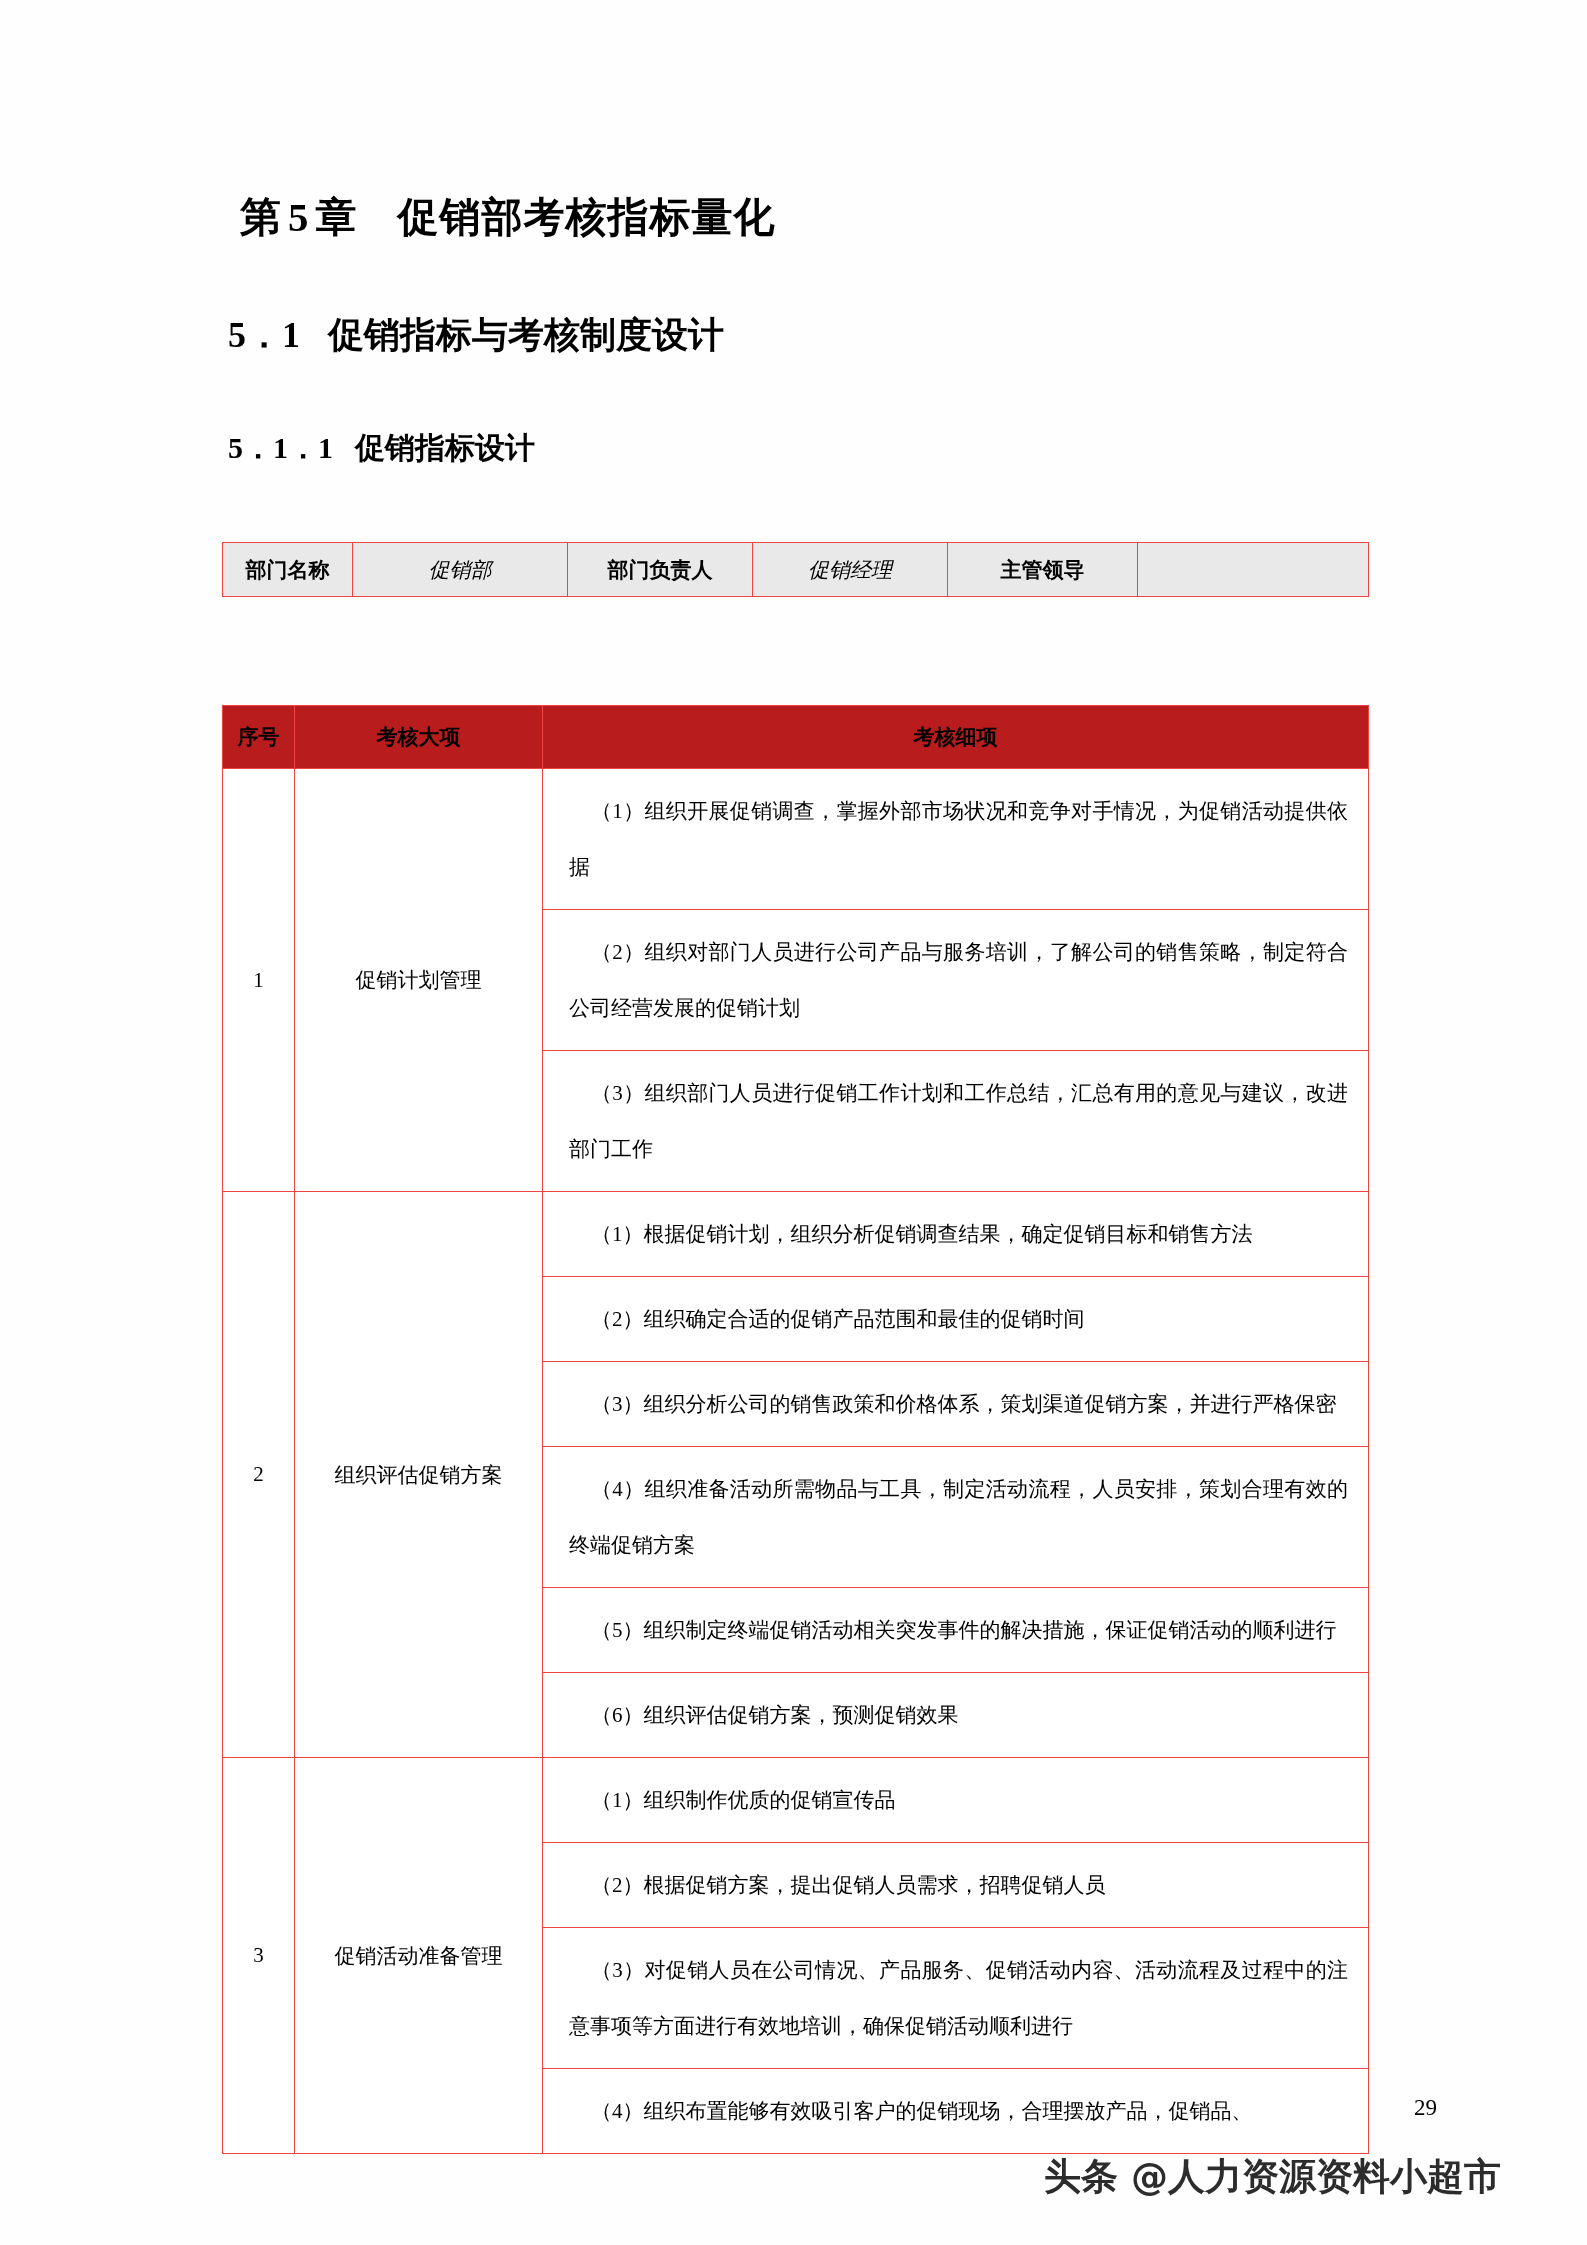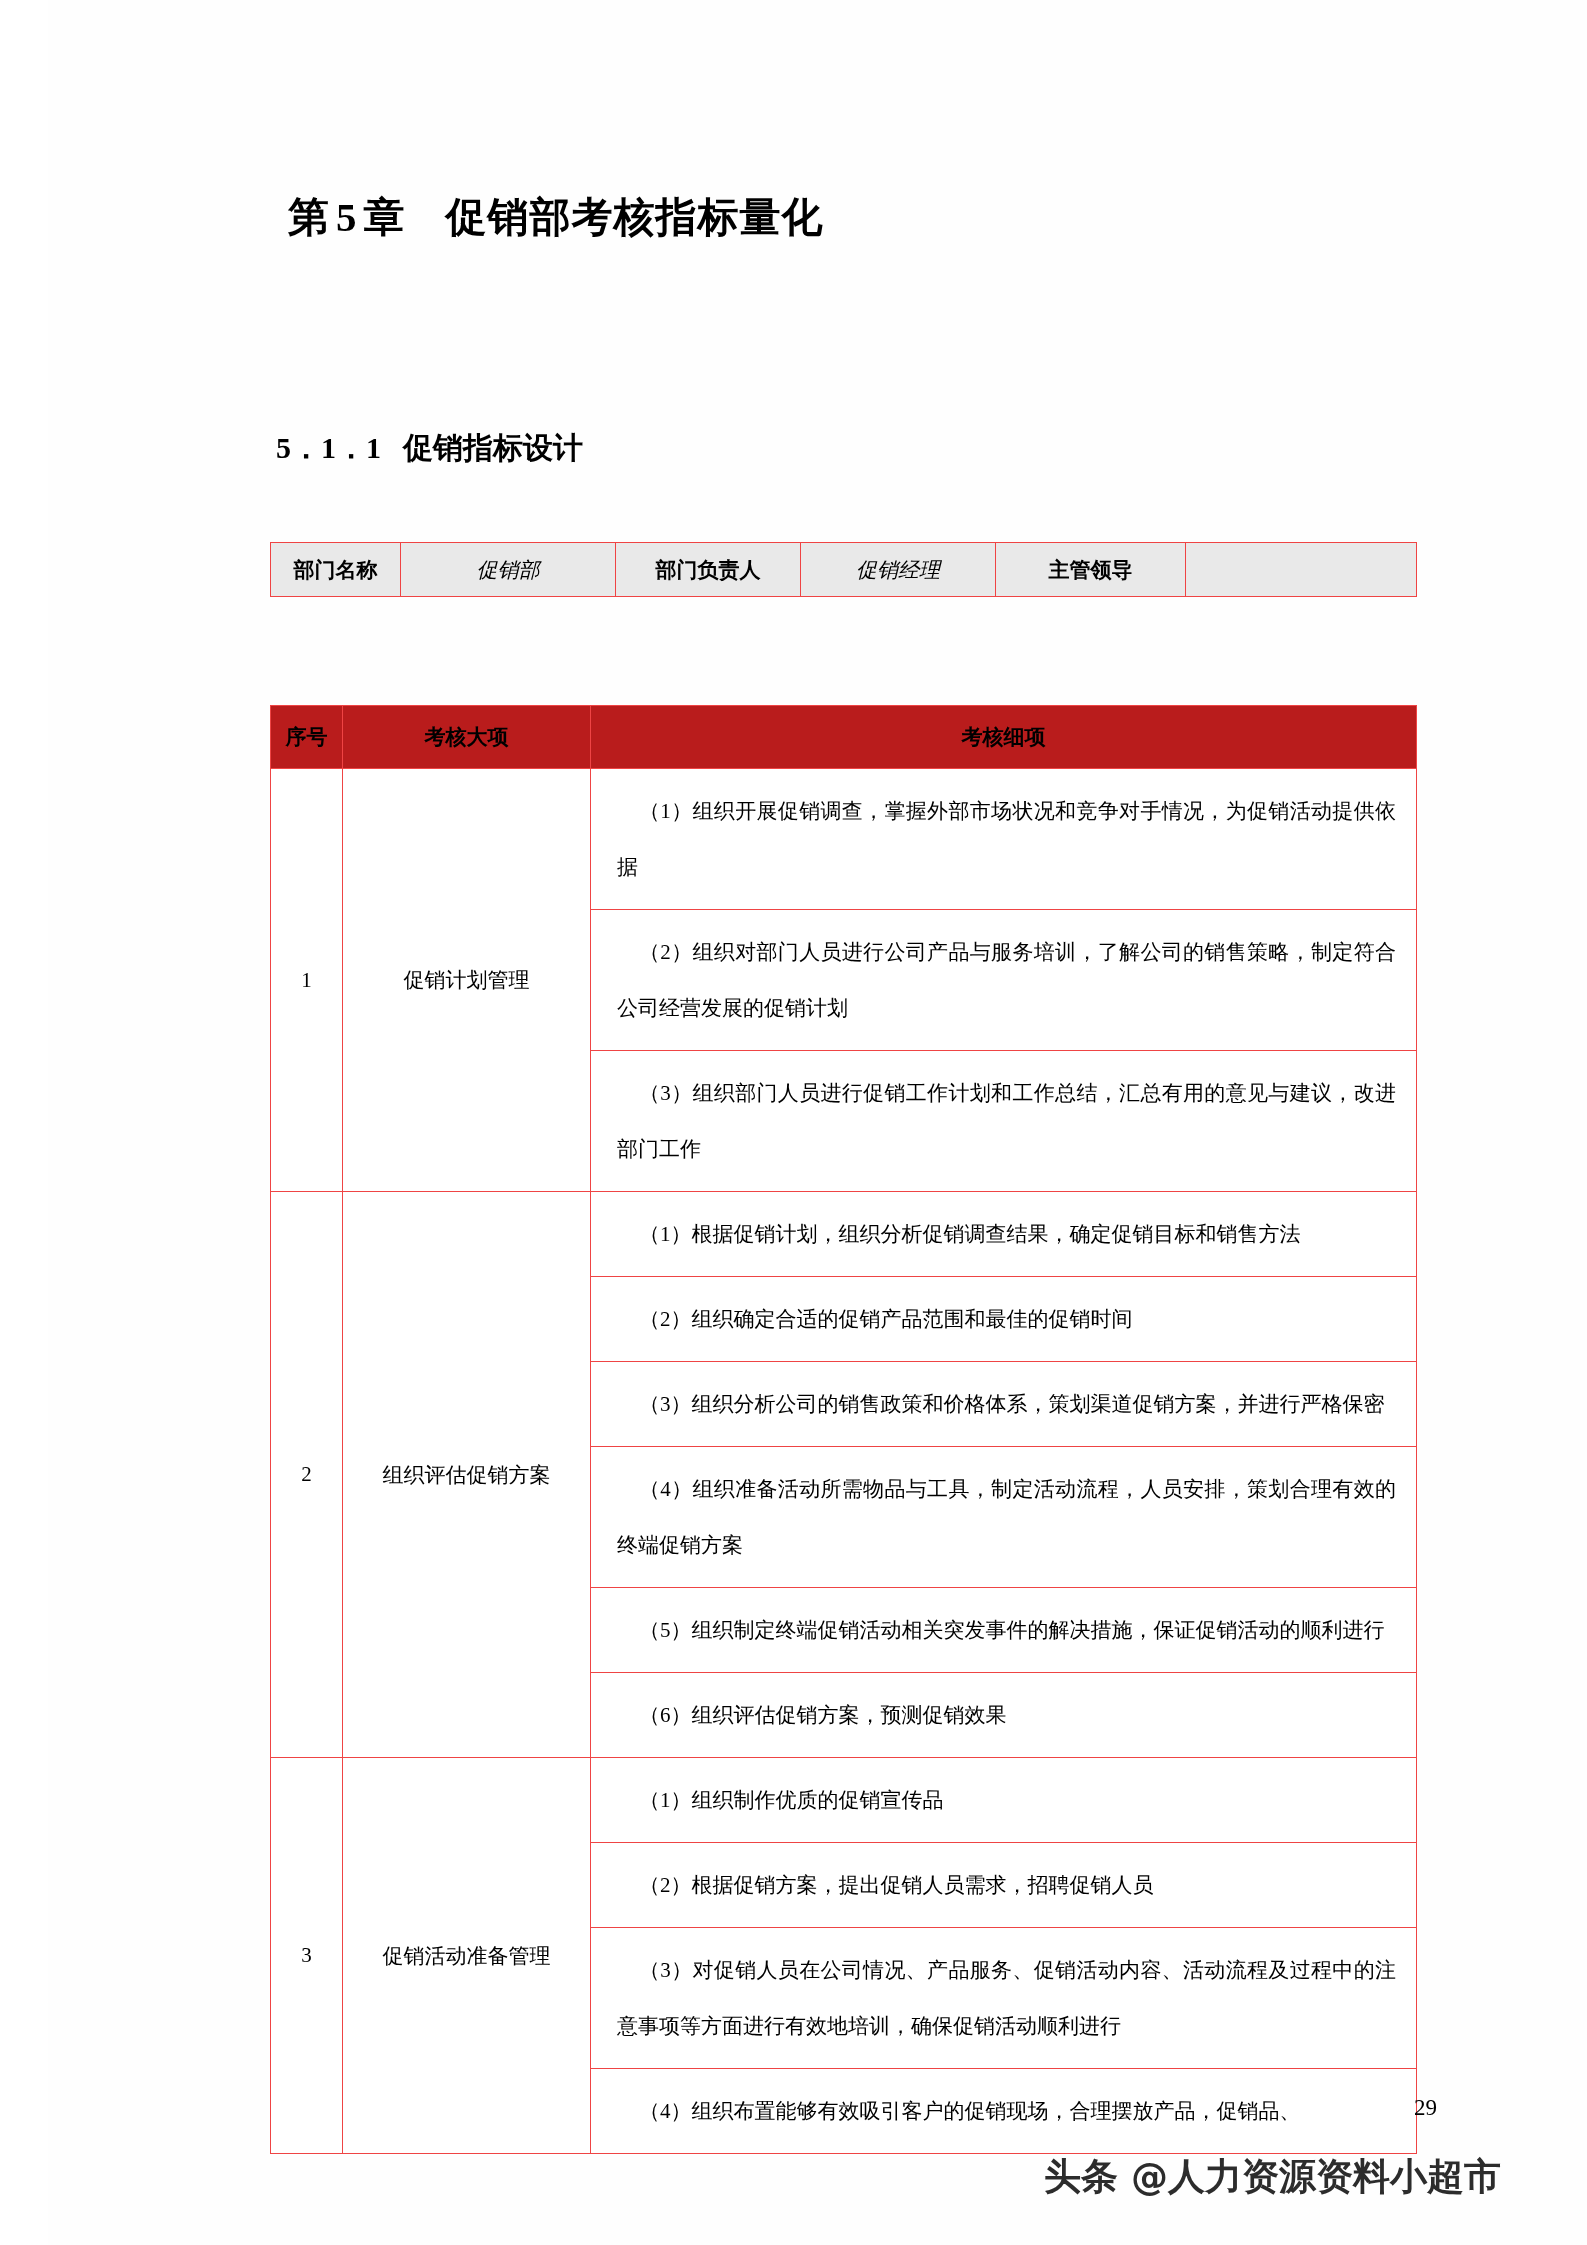--- a/index.html
+++ b/index.html
@@ -12,21 +12,20 @@
     height: 2245px;
     position: relative;
     font-family: "Liberation Serif", "DejaVu Serif", serif;
     color: #000000;
     overflow: hidden;
   }
   .page {
     position: absolute;
     inset: 0;
     background: #fefefe;
-    margin-left: 48px;
   }
 
   
   .h1 {
     position: absolute;
     left: 240px;
     top: 190px;
     font-size: 41px;
     font-weight: bold;
     letter-spacing: 1px;
@@ -139,20 +138,23 @@
 </style>
 </head>
 <body>
 
 <div class="page">
 
   <div class="h1">
     <span>第</span><span class="num">5</span><span>章</span><span class="gap"></span><span>促销部考核指标量化</span>
   </div>
 
+  <div class="h2">
+    <span>5．1</span><span class="gap"></span><span>促销指标与考核制度设计</span>
+  </div>
 
   <div class="h3">
     <span>5．1．1</span><span class="gap"></span><span>促销指标设计</span>
   </div>
 
   <table class="tbl" id="info-table">
     <colgroup>
       <col style="width:130px">
         <col style="width:215px">
         <col style="width:185px">

